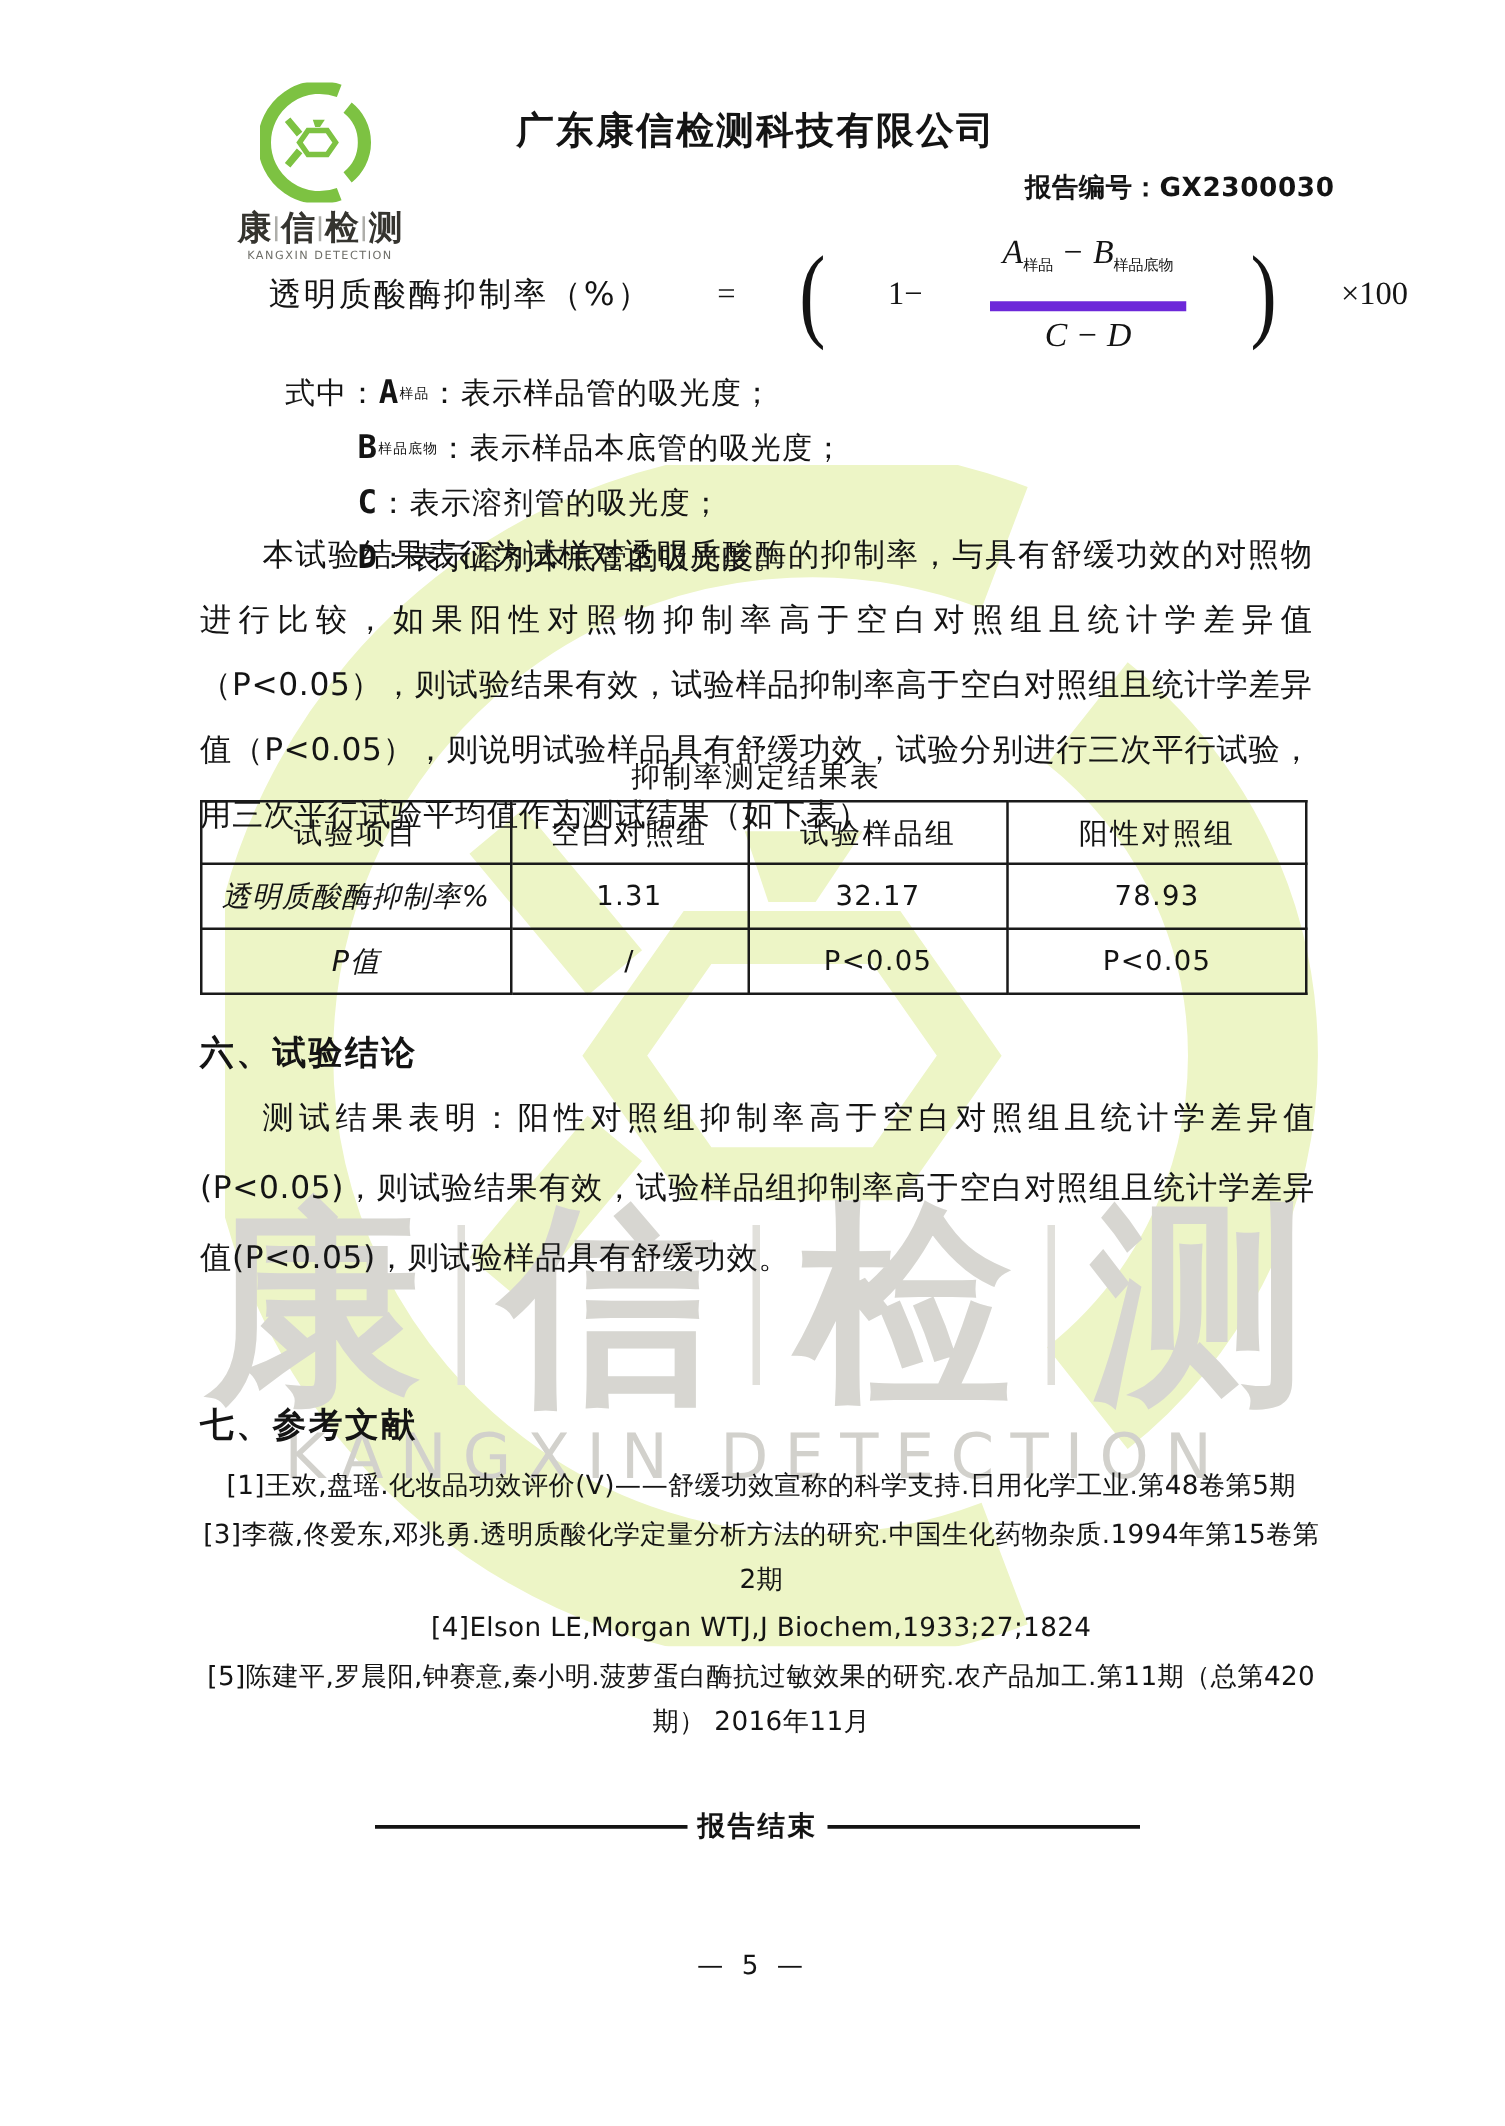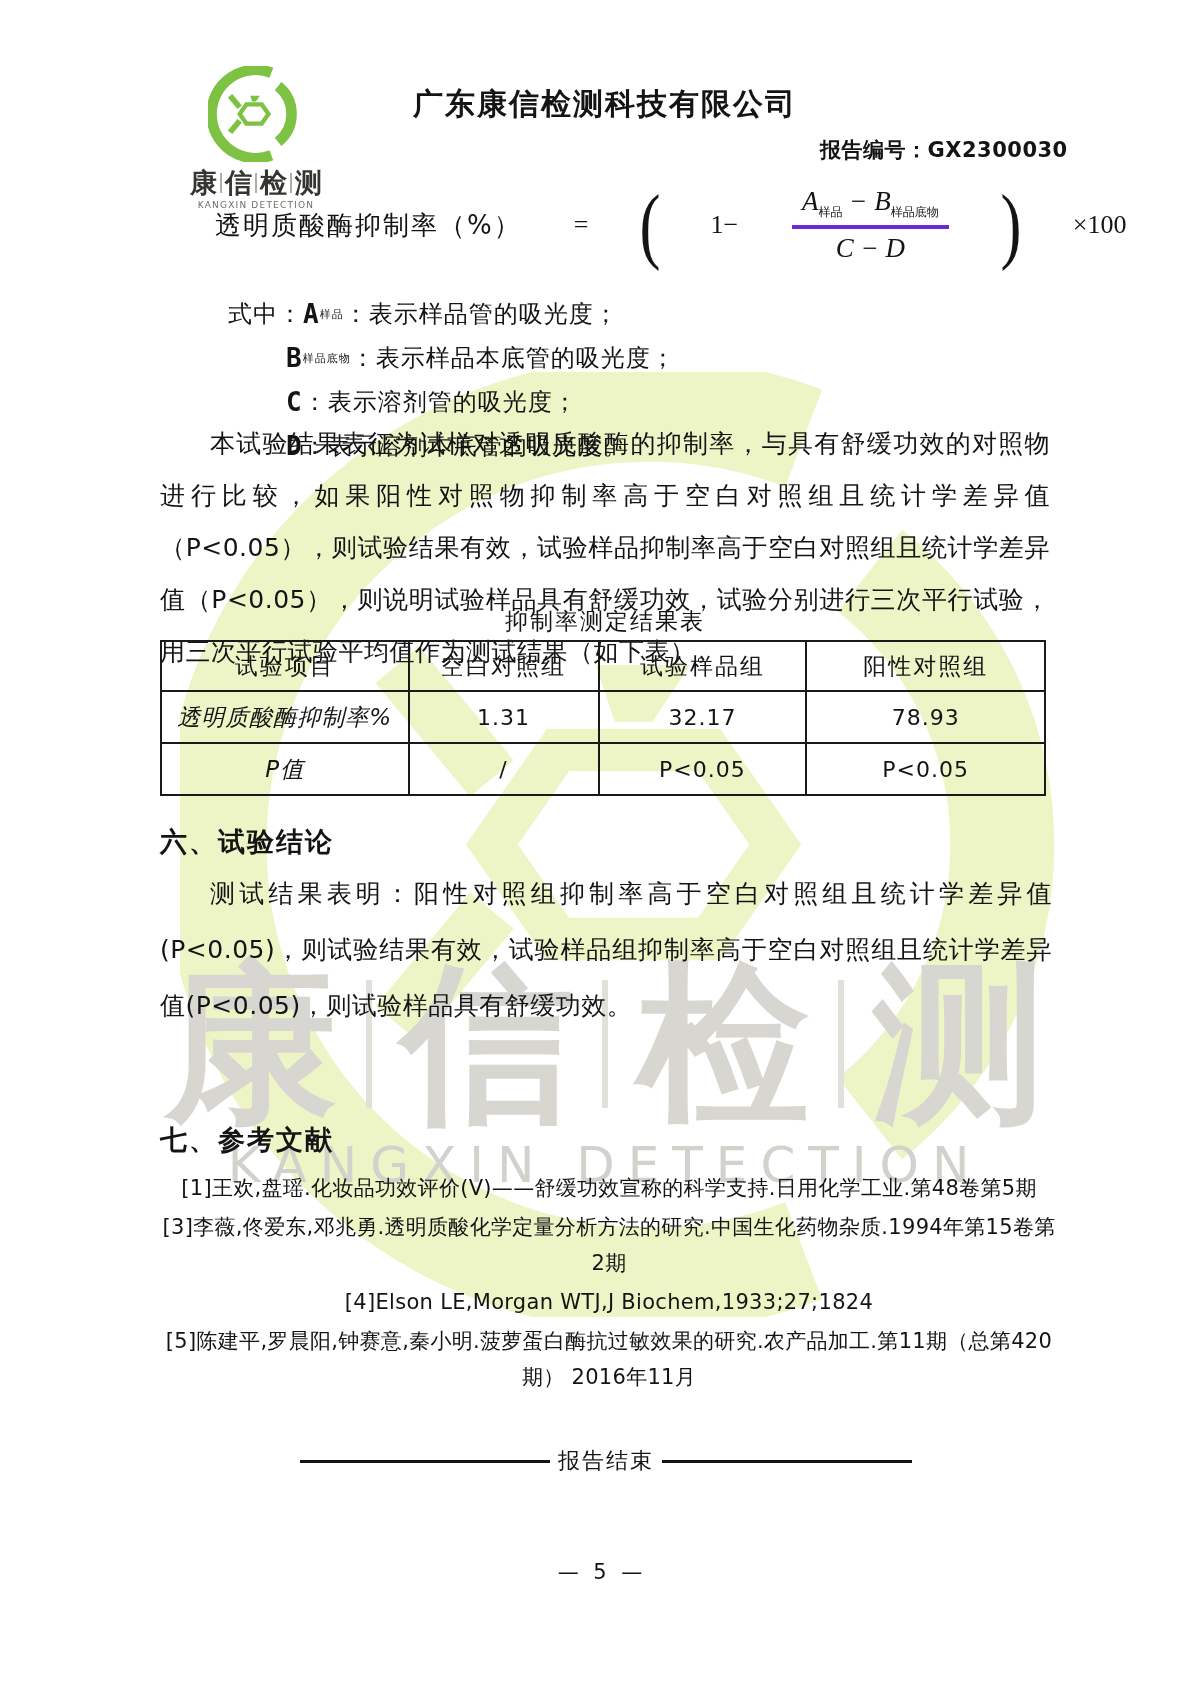--- a/index.html
+++ b/index.html
@@ -30,21 +30,21 @@
   .report-no { position:absolute; left:820px; top:136px; font-size:21px; font-weight:700; letter-spacing:0.5px; }
 
   
   .formula { position:absolute; left:215px; top:186px; display:flex; align-items:center; font-size:26px;gap:44px; }
   .f-lhs { letter-spacing:2px; margin-right:8px; }
   .f-eq { margin-right:4px; font-family:"Liberation Serif", serif; }
   .f-paren { font-size:84px; font-weight:400; font-family:"Liberation Serif", serif; line-height:0.9;
     transform:scaleX(0.75); }
   .f-one { font-family:"Liberation Serif", serif; margin:0 6px 0 2px; }
   .frac { display:inline-flex; flex-direction:column; align-items:center; text-align:center; margin:0 4px; }
-  .frac .num { padding:0 10px 4px 10px; border-bottom:4px solid #6d28d9; white-space:nowrap; }
+  .frac .num { padding:0 10px 20px 10px; border-bottom:8px solid #6d28d9; white-space:nowrap; }
   .frac .den { padding-top:4px; }
   .mvar { font-family:"Liberation Serif", serif; font-style:italic; font-size:27px; }
   .msub { font-size:12px; vertical-align:-6px; font-style:normal; }
   .f-times { font-family:"Liberation Serif", serif; margin-left:4px; }
 
   
   .defs { position:absolute; left:228px; top:292px; font-size:24px; }
   .def-row { height:44px; display:flex; align-items:center; white-space:nowrap; letter-spacing:1px; }
   .def-row.indent { margin-left:58px; }
   .def-var { font-family:"DejaVu Sans Mono", monospace; font-weight:700; font-size:26px; }
@@ -69,21 +69,21 @@
   .sec6-head { top:824px; }
   .conclusion { position:absolute; left:160px; top:866px; width:892px;
     font-size:25px; line-height:56px; text-align:justify; text-indent:2em; letter-spacing:0.5px; }
   .sec7-head { top:1122px;text-align:center; }
   .refs { position:absolute; left:160px; top:1170px; width:898px; font-size:21px; line-height:36px; }
   .ref-item { margin-bottom:3px; text-align:center; letter-spacing:0.3px; }
 
   
   .end-divider { position:absolute; left:300px; top:1446px; width:612px; display:flex; align-items:center; }
   .end-divider .hline { flex:1; height:3px; background:#141414; }
-  .end-label { padding:0 8px; font-size:22px; font-weight:400; letter-spacing:2px; }
+  .end-label { padding:0 8px; font-size:22px; font-weight:700; letter-spacing:2px; }
   .page-num { position:absolute; left:0; top:1560px; width:100%; text-align:center;
     font-size:21px; letter-spacing:4px; }
 </style>
 </head>
 <body>
 
 <div class="page">
 
   <svg class="wm-logo" viewBox="0 0 100 100" aria-hidden="true">
     <path d="M66 7 A46 46 0 1 0 66 93" fill="none" stroke="currentColor" stroke-width="11"></path>

